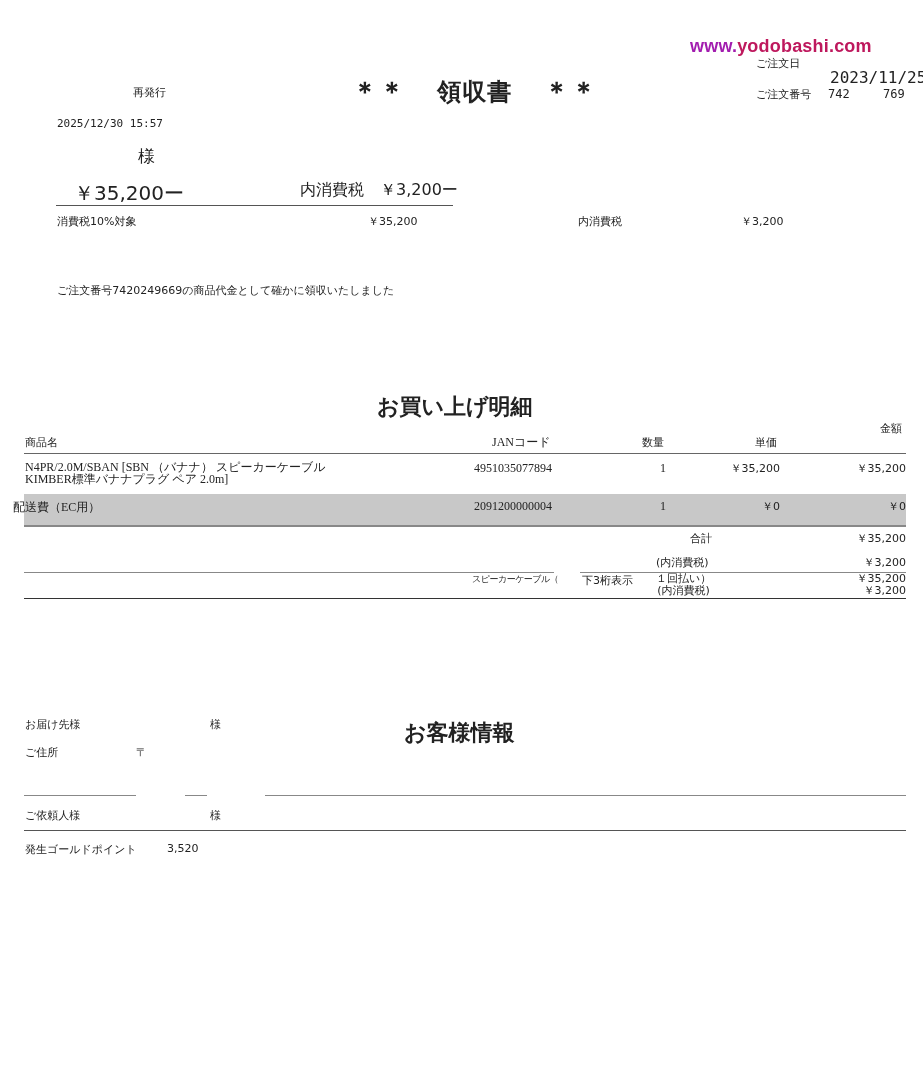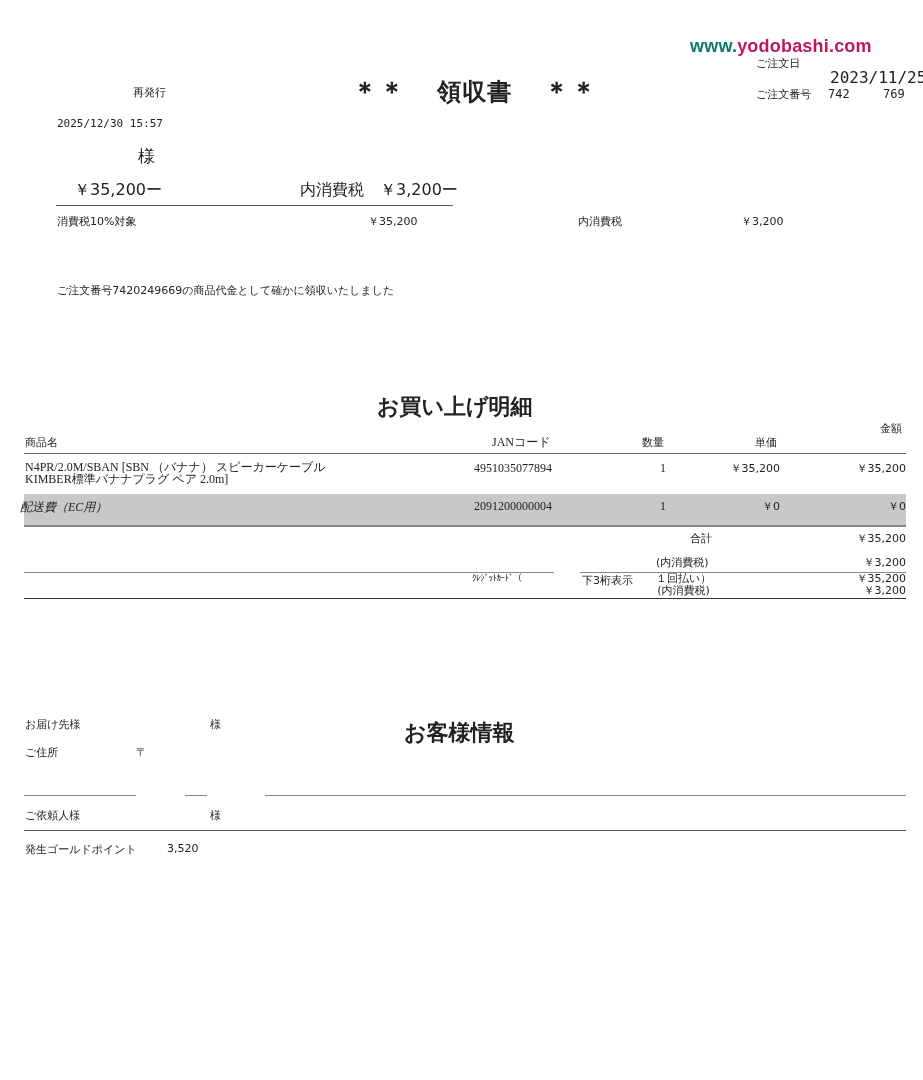--- a/index.html
+++ b/index.html
@@ -6,21 +6,21 @@
     body {
       width: 923px; height: 1080px; position: relative; overflow: hidden;
       font-family: "DejaVu Sans", "Liberation Sans", sans-serif;
       color: #222222;
     }
     .abs { position: absolute; white-space: nowrap; }
     .logo {
       left: 690px; top: 36px; font-size: 18px; font-weight: bold;
       font-family: "Liberation Sans", "DejaVu Sans", sans-serif; letter-spacing: 0.2px;
     }
-    .logo .www { color: #0f766e; }
+    .logo .www { color: #a21caf; }
     .logo .brand { color: #be185d; }
     .sm { font-size: 11px; }
     .mono { font-family: "DejaVu Sans Mono", "Liberation Mono", monospace; }
     .serif { font-family: "Liberation Serif", "DejaVu Serif", serif; }
     .title { left: 352px; top: 74px; font-size: 24px; font-weight: bold; letter-spacing: 1px; }
     .title .ast { font-size: 26px; }
     .h2 { font-size: 22px; font-weight: bold; }
     .line { position: absolute; height: 0; }
     .gray-row { position: absolute; left: 24px; width: 882px; height: 32px; background: #c8c8c8; top: 494px; }
     .r { text-align: right; }
@@ -42,21 +42,21 @@
 
 <div class="abs title">
   <span class="ast">＊＊</span>
   <span style="margin:0 22px;">領収書</span>
   <span class="ast">＊＊</span>
 </div>
 
 <div class="abs sm mono" style="left:57px; top:117px; font-size:11px;">2025/12/30  15:57</div>
 <div class="abs" style="left:138px; top:145px; font-size:17px;">様</div>
 
-<div class="abs" style="left:74px; top:180px; font-size:16px;">￥35,200ー</div>
+<div class="abs" style="left:74px; top:180px; font-size:20px;">￥35,200ー</div>
 <div class="abs" style="left:300px; top:180px; font-size:16px;">内消費税</div>
 <div class="abs" style="left:380px; top:180px; font-size:16px;">￥3,200ー</div>
 <div class="line" style="left:56px; top:205px; width:397px; border-top:1.5px solid #555;"></div>
 
 <div class="abs sm" style="left:57px; top:214px;">消費税10%対象</div>
 <div class="abs sm" style="left:368px; top:214px;">￥35,200</div>
 <div class="abs sm" style="left:578px; top:214px;">内消費税</div>
 <div class="abs sm" style="left:741px; top:214px;">￥3,200</div>
 
 <div class="abs sm" style="left:57px; top:283px;">ご注文番号7420249669の商品代金として確かに領収いたしました</div>
@@ -80,21 +80,21 @@
   <div class="abs sm" style="left:725px; top:461px; width:55px;">
       <div class="r">￥35,200</div>
     </div>
   <div class="abs sm" style="left:840px; top:461px; width:66px;">
       <div class="r">￥35,200</div>
     </div>
 </div>
 
 <div class="gray-row"></div>
 <div>
-  <div class="abs sm serif" style="left:20px; top:499px; font-size:12px;font-style:italic;">配送費（EC用）</div>
+  <div class="abs sm serif" style="left:13px; top:499px; font-size:12px;">配送費（EC用）</div>
   <div class="abs sm serif" style="left:474px; top:499px; font-size:12px;">2091200000004</div>
   <div class="abs sm serif" style="left:660px; top:499px; font-size:12px;">1</div>
   <div class="abs sm" style="left:725px; top:499px; width:55px;">
       <div class="r">￥0</div>
     </div>
   <div class="abs sm" style="left:840px; top:499px; width:66px;">
       <div class="r">￥0</div>
     </div>
 </div>
 <div class="line" style="left:24px; top:525px; width:882px; border-top:2px solid #888;"></div>
@@ -104,21 +104,21 @@
     <div class="r">￥35,200</div>
   </div>
 <div class="abs sm" style="left:656px; top:555px;">(内消費税)</div>
 <div class="abs sm" style="left:820px; top:555px; width:86px;">
     <div class="r">￥3,200</div>
   </div>
 
 <div class="line" style="left:24px; top:572px; width:530px; border-top:1.5px solid #888;"></div>
 <div class="line" style="left:580px; top:572px; width:326px; border-top:1.5px solid #888;"></div>
 
-<div class="abs" style="left:472px; top:573px; font-size:9px; letter-spacing:-0.5px;">ｸﾚｼﾞｯﾄｶｰﾄﾞ（</div>
+<div class="abs" style="left:472px; top:573px; font-size:9px; letter-spacing:-0.5px;">スピーカーケーブル（</div>
 <div class="abs sm" style="left:582px; top:573px;">下3桁表示</div>
 <div class="abs sm" style="left:656px; top:573px; line-height:12px;text-align:center;">
   <div>１回払い）</div>
   <div>(内消費税)</div>
 </div>
 <div class="abs sm" style="left:820px; top:573px; width:86px; line-height:12px;">
   <div class="r">￥35,200</div>
   <div class="r">￥3,200</div>
 </div>
 <div class="line" style="left:24px; top:598px; width:882px; border-top:1.5px solid #333;"></div>

